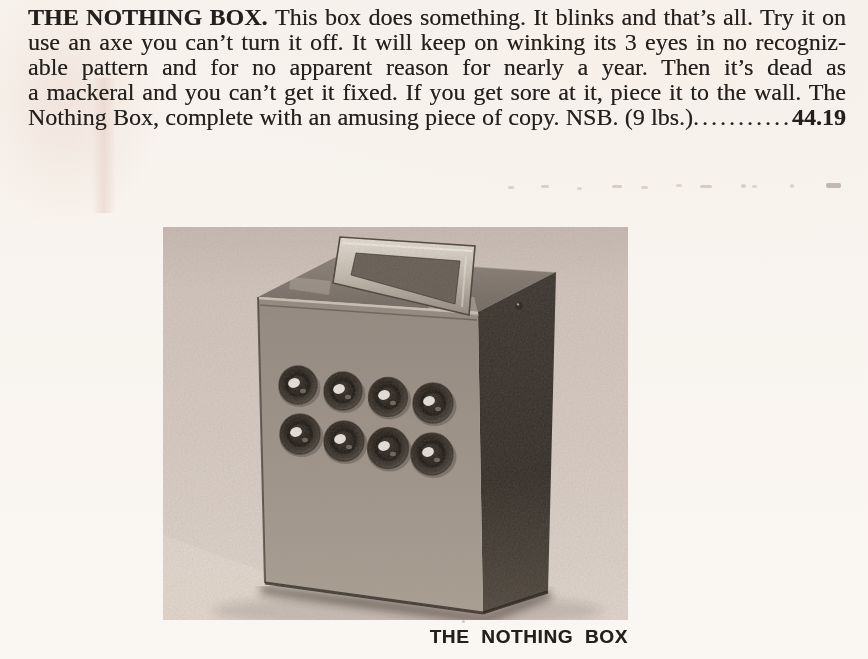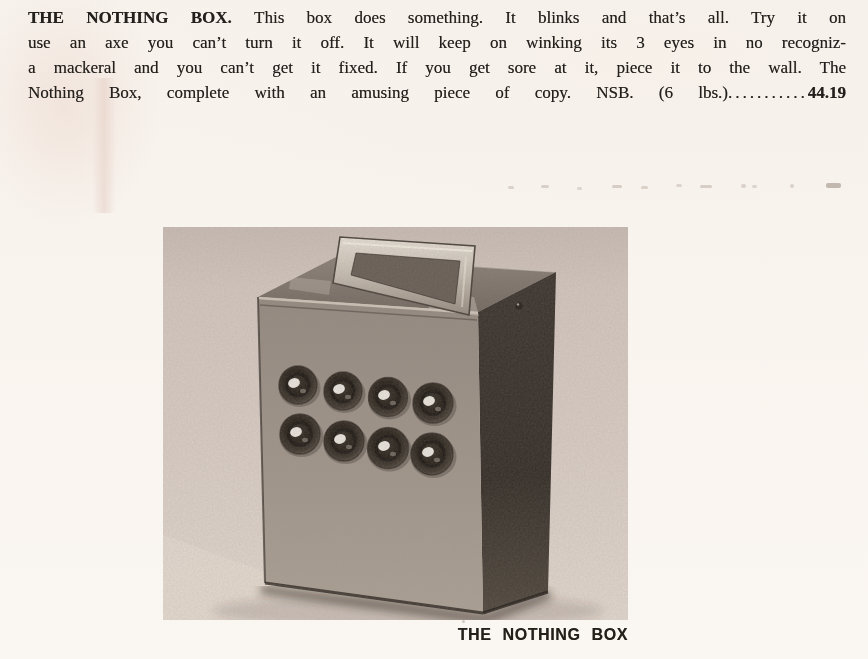--- a/index.html
+++ b/index.html
@@ -15,48 +15,49 @@
     background:radial-gradient(closest-side, rgba(236,216,206,.55), rgba(236,216,206,0));
     pointer-events:none;
   }
   .crease{
     position:absolute;left:92px;top:78px;width:24px;height:135px;
     background:linear-gradient(90deg, rgba(228,206,196,0), rgba(228,206,196,.55), rgba(228,206,196,0));
     pointer-events:none;
   }
   .copy{
     position:absolute;left:28px;top:5px;width:818px;
-    font-size:17px;line-height:25px;color:#221f1c;
+    font-size:24px;line-height:25px;color:#221f1c;
     text-shadow:.2px .2px .35px rgba(34,30,26,.55);
   }
   .line{text-align:justify;text-align-last:justify;height:25px;overflow:hidden;}
   .b{font-weight:700;}
   .leader{letter-spacing:3px;}
   .artifact{position:absolute;background:#97887c;border-radius:2px;}
   .photo{position:absolute;left:163px;top:227px;width:465px;height:393px;}
   .photo svg{display:block;}
   .caption{
     position:absolute;left:163px;top:626px;width:465px;text-align:right;
-    font-family:"Liberation Sans", sans-serif;font-weight:700;font-size:16px;
+    font-family:"Liberation Sans", sans-serif;font-weight:700;font-size:19px;
     letter-spacing:.6px;word-spacing:6px;color:#232019;
     text-shadow:.2px .2px .3px rgba(35,31,25,.5);
   }
 </style>
 </head>
 <body>
 
 <div class="page">
   <div class="tint-topleft"></div>
   <div class="crease"></div>
 
   <div class="copy">
       <div class="line"><span class="b">THE NOTHING BOX. </span><span>This box does something. It blinks and that’s all. Try it on</span></div>
       <div class="line"><span>use an axe you can’t turn it off. It will keep on winking its 3 eyes in no recogniz-</span></div>
+      <div class="line"><span>able pattern and for no apparent reason for nearly a year. Then it’s dead as</span></div>
       <div class="line"><span>a mackeral and you can’t get it fixed. If you get sore at it, piece it to the wall. The</span></div>
-      <div class="line"><span>Nothing Box, complete with an amusing piece of copy. NSB. (6 lbs.)</span><span class="leader">...........</span><span class="b">44.19</span></div>
+      <div class="line"><span>Nothing Box, complete with an amusing piece of copy. NSB. (9 lbs.)</span><span class="leader">...........</span><span class="b">44.19</span></div>
     </div>
 
   <div class="photo">
     <svg width="465" height="393" viewBox="0 0 465 393">
       <defs>
         <linearGradient id="g-bg" x1="0" y1="0" x2="0" y2="1">
           <stop offset="0" stop-color="#c7bbb4"></stop>
           <stop offset="0.16" stop-color="#d2c6bf"></stop>
           <stop offset="0.55" stop-color="#d8ccc5"></stop>
           <stop offset="1" stop-color="#e1d7ce"></stop>

